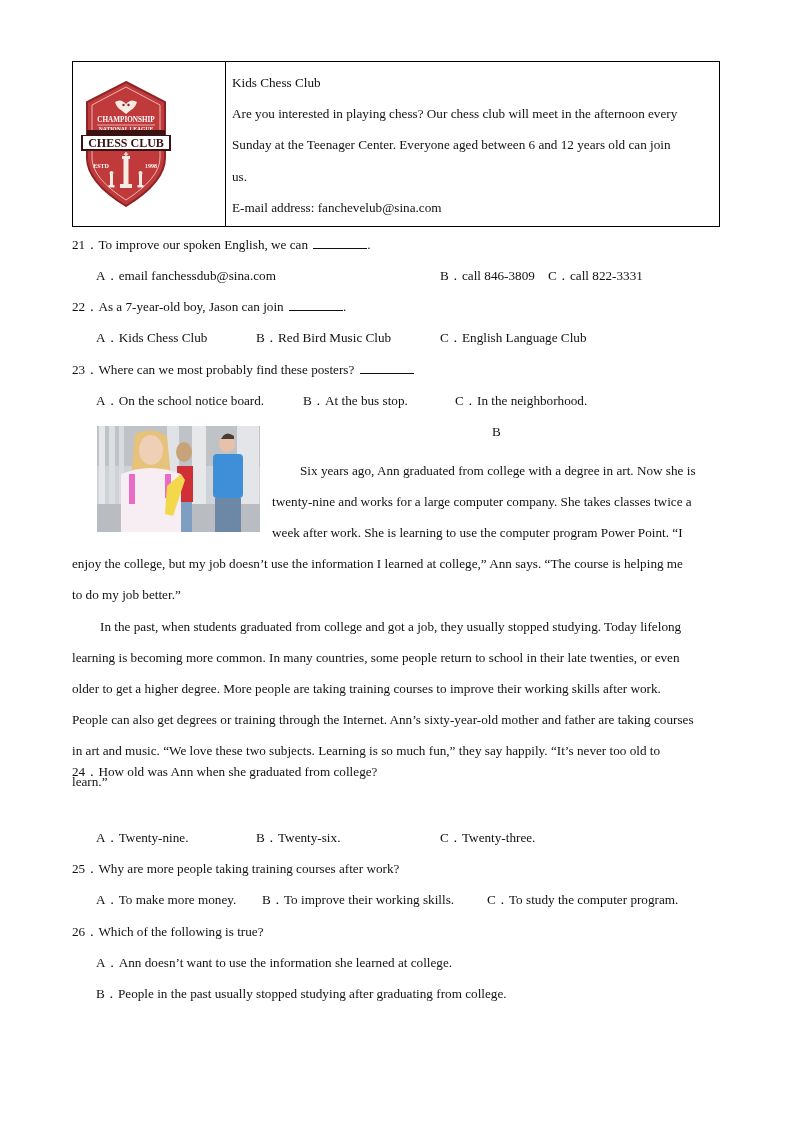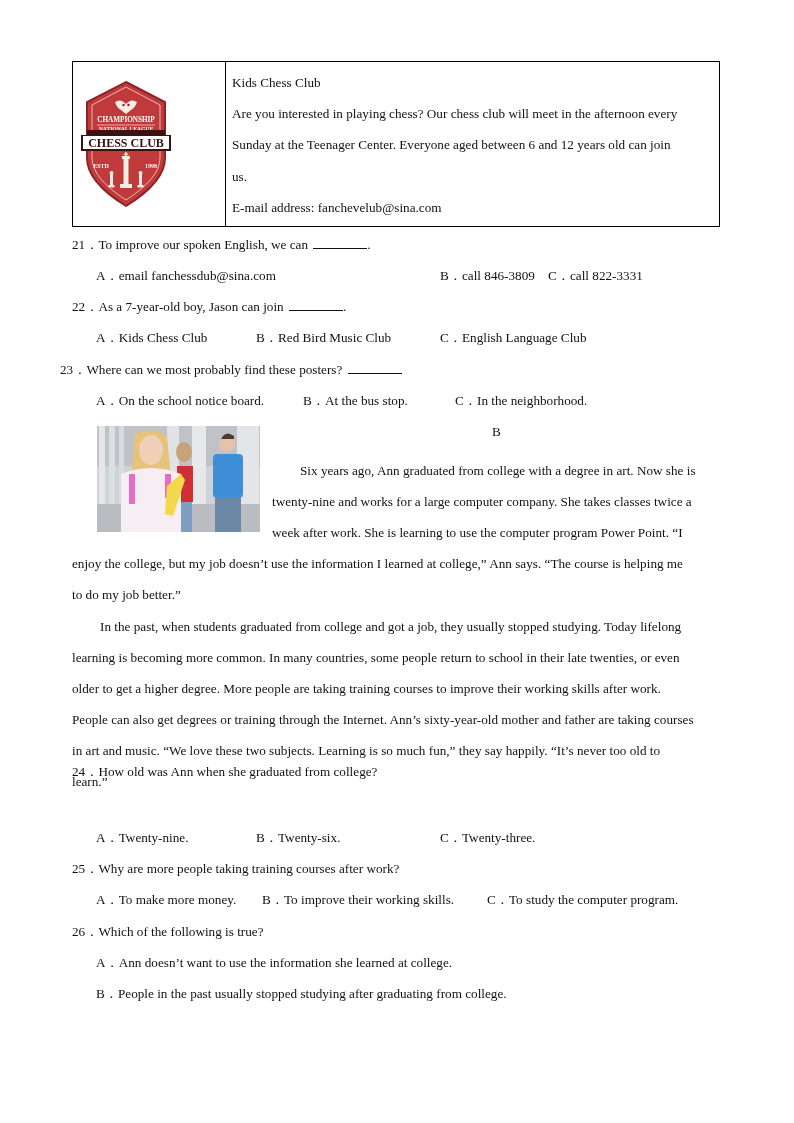--- a/index.html
+++ b/index.html
@@ -93,21 +93,21 @@
 <div class="abs" style="left:96px; top:330px">
   <span>A．</span><span>Kids  Chess Club</span>
 </div>
 <div class="abs" style="left:256px; top:330px">
   <span>B．</span><span>Red Bird  Music Club</span>
 </div>
 <div class="abs" style="left:440px; top:330px">
   <span>C．</span><span>English Language Club</span>
 </div>
 
-<div class="abs" style="left:60px; top:362px">
+<div class="abs" style="left:72px; top:362px">
   <span>23．</span><span>Where can we most probably  find these posters? </span><span class="blank"></span>
 </div>
 <div class="abs" style="left:96px; top:393px">
   <span>A．</span><span>On the school notice board.</span>
 </div>
 <div class="abs" style="left:303px; top:393px">
   <span>B．</span><span>At  the bus stop.</span>
 </div>
 <div class="abs" style="left:455px; top:393px">
   <span>C．</span><span>In the neighborhood.</span>

